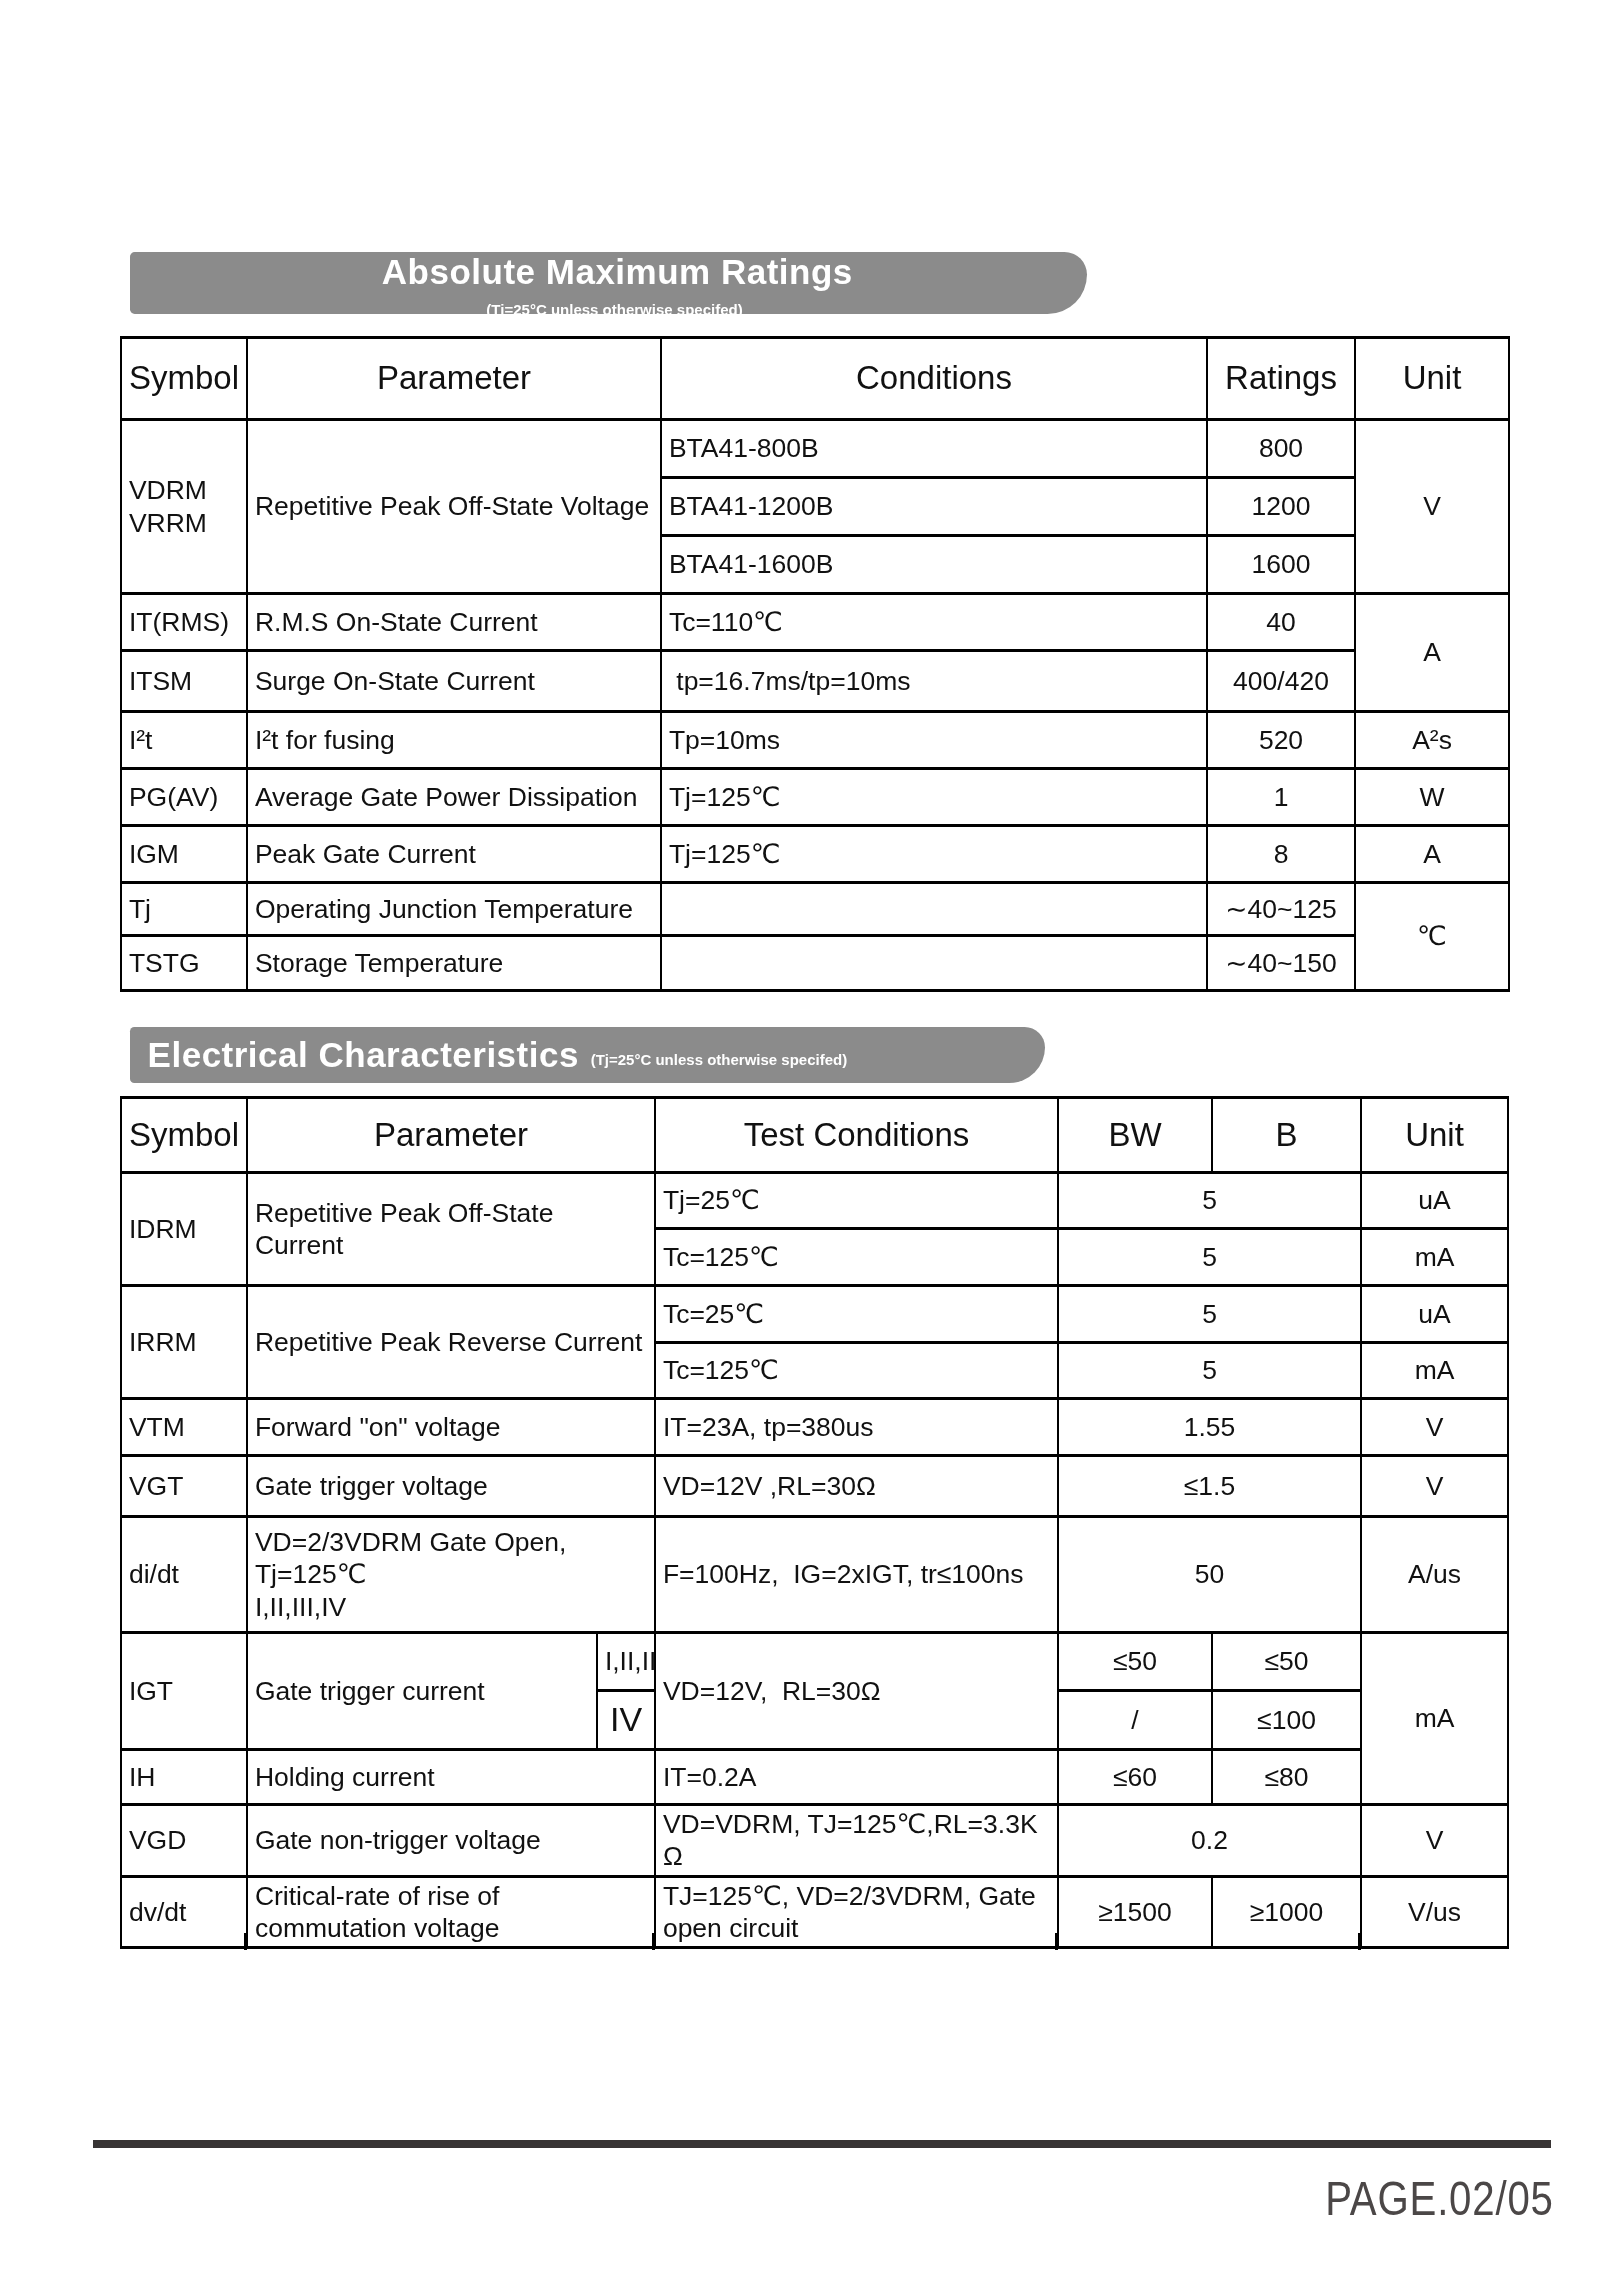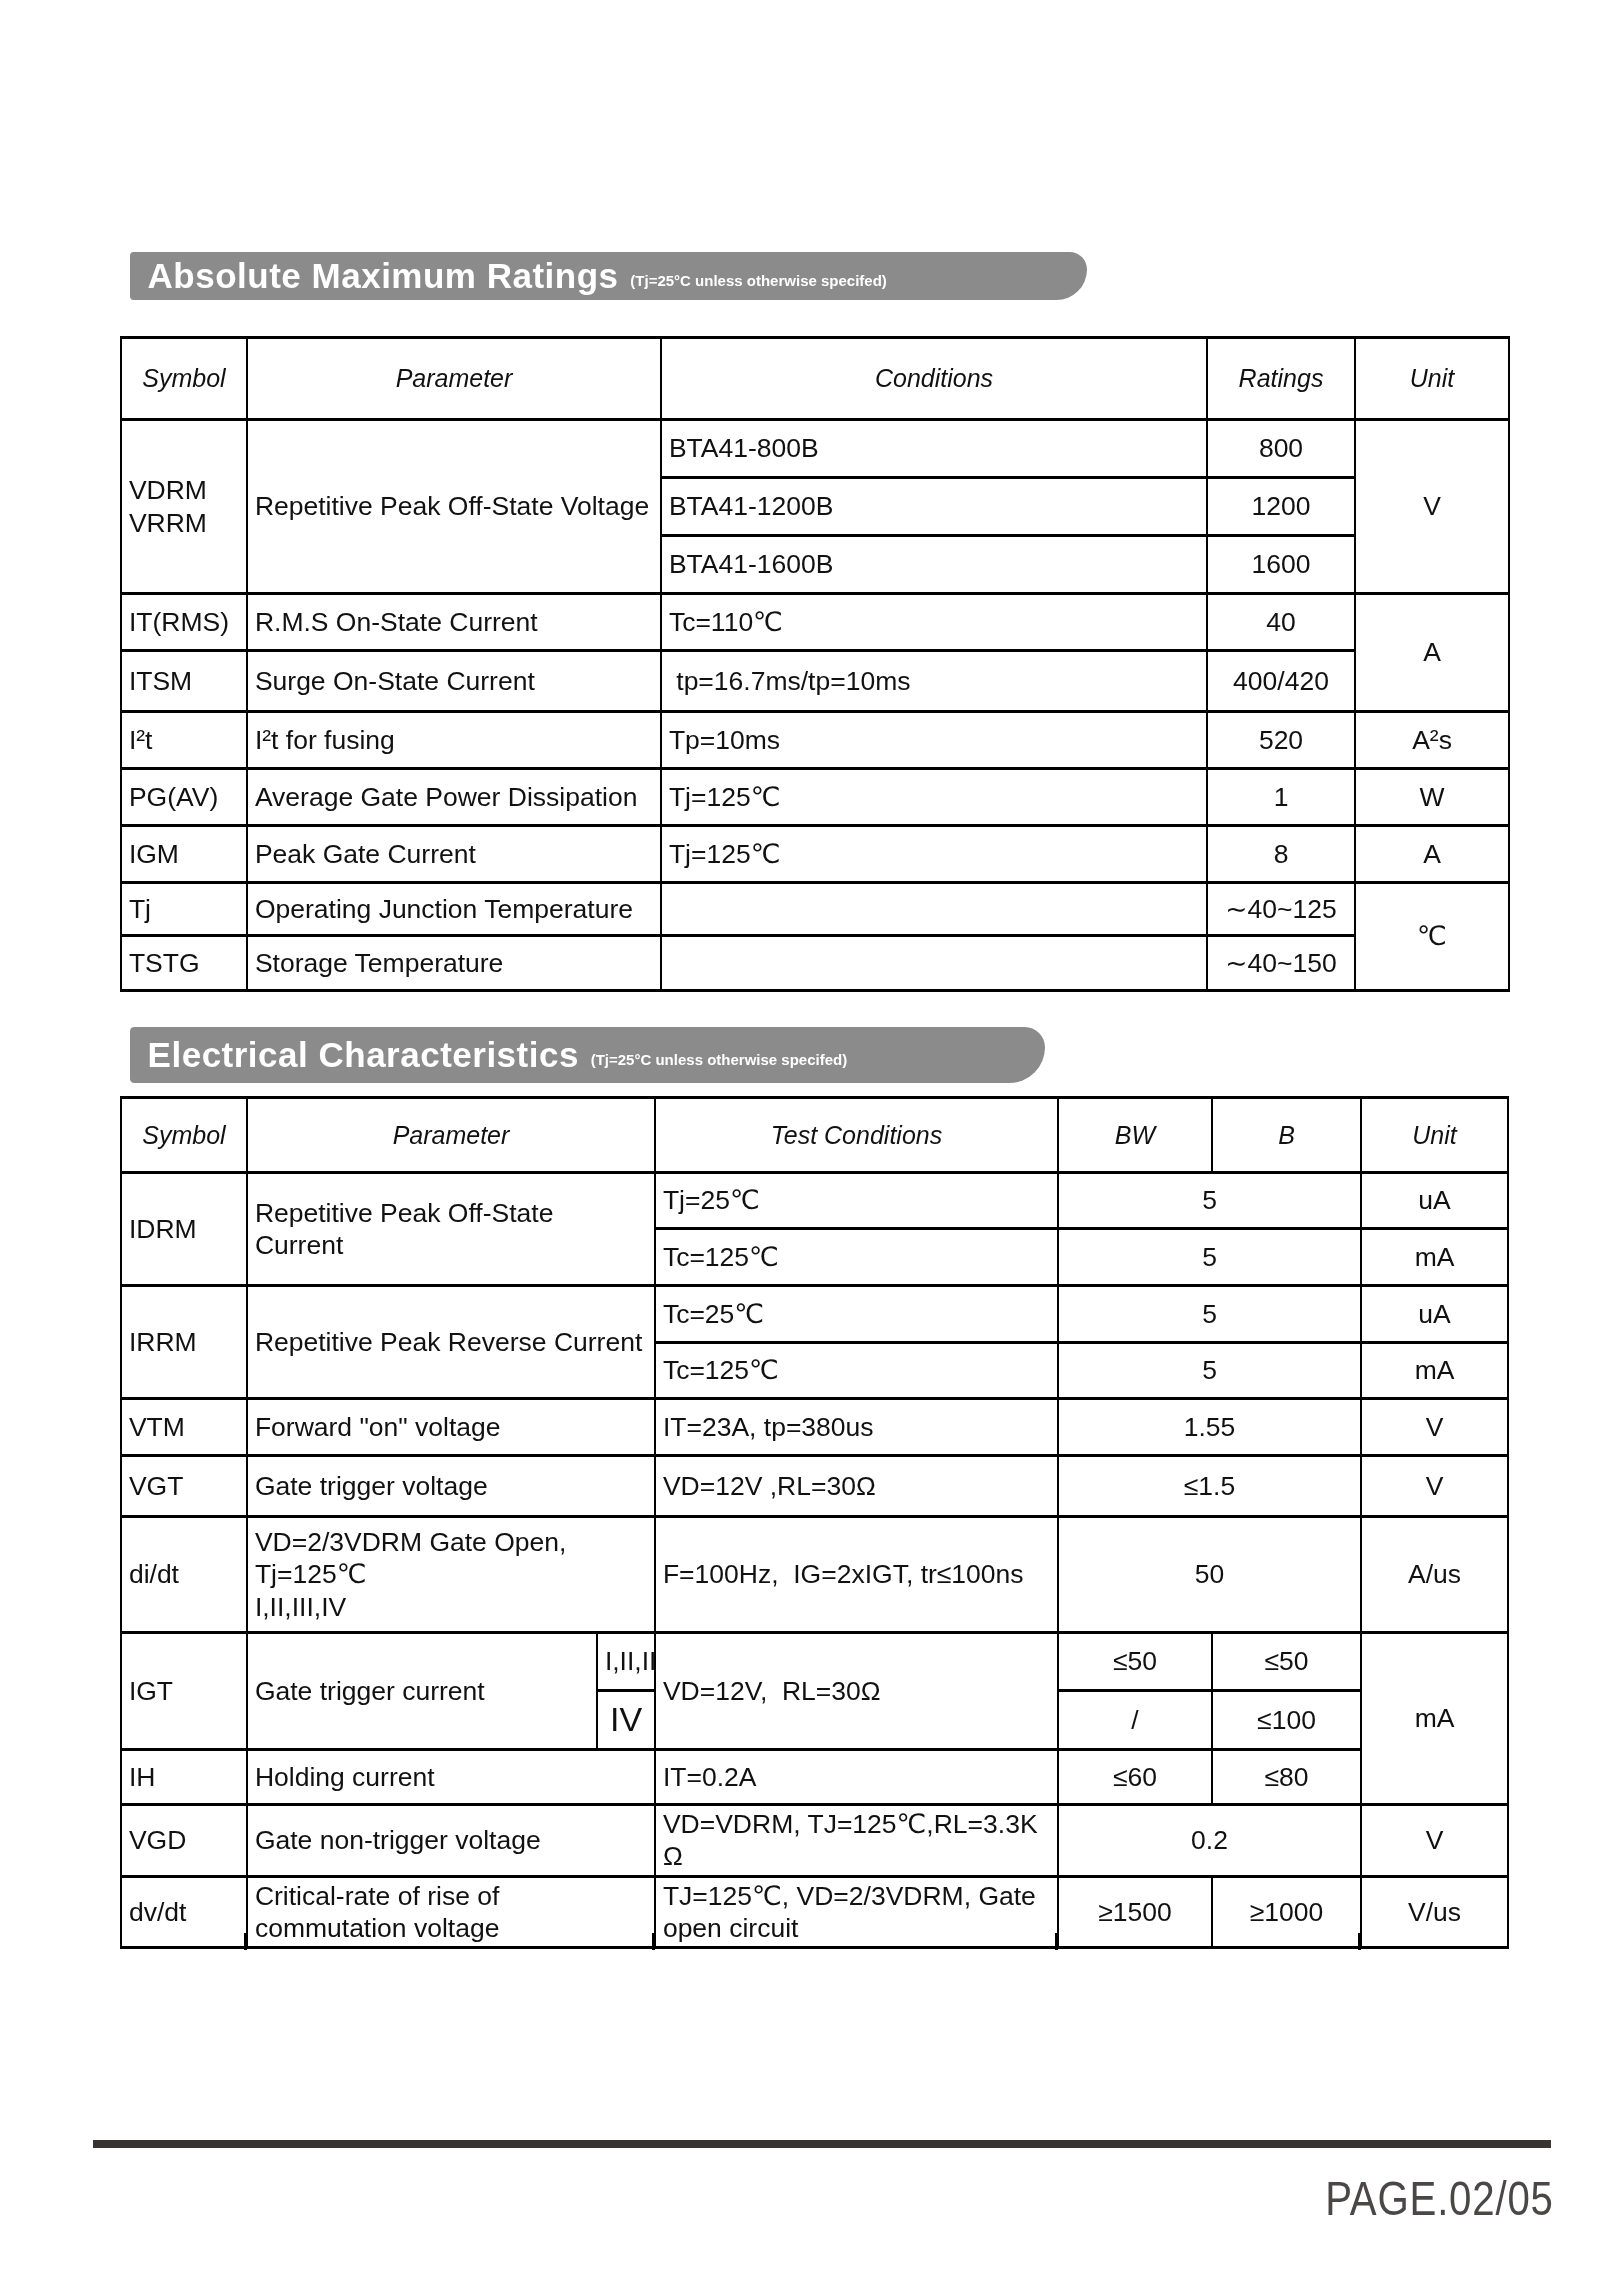--- a/index.html
+++ b/index.html
@@ -18,39 +18,39 @@
   .banner .subtitle { font-size:15px; font-weight:bold; margin-left:11.8px; margin-top:8.8px; }
   
   table.ds {
     position:absolute; border-collapse:collapse; table-layout:fixed; background:#fff;
   }
   table.ds th, table.ds td {
     border:2px solid #000; border-top-width:3.9px; border-bottom-width:3.9px;
     font-size:26.5px; font-weight:normal; vertical-align:middle;
     padding:2px 6.9px; overflow:hidden; line-height:1.22;
   }
-  table.ds th { font-size:25px; text-align:center; padding:2px 2px;font-style:italic; }
+  table.ds th { font-size:33px; text-align:center; padding:2px 2px; }
   td.l { text-align:left; }
   td.c { text-align:center; padding-left:2px; padding-right:2px; }
   td.pre { white-space:pre-wrap;margin-top:8px; }
   td.sub { text-align:center; font-size:20.6px; padding:0 1px; }
   
   .footer-rule { position:absolute; background:#383434; }
   .footer-page {
     position:absolute; color:#4b4747; font-size:49px; letter-spacing:1px;
     transform:scaleX(0.82); transform-origin:right center; white-space:nowrap;
   }
   .stub { position:absolute; width:2.9px; background:#000; }
 </style>
 </head>
 <body>
 
 <div class="page">
 
-  <div class="banner" style="left:130px; top:252px; width:957px; height:48px;">
+  <div class="banner" style="left:130px; top:252px; width:957px; height:62px;flex-direction:column;">
     <span class="title">Absolute Maximum Ratings</span>
     <span class="subtitle">(Tj=25°C unless otherwise specifed)</span>
   </div>
 
   <table class="ds" style="left:120px; top:336px; width:1388px;">
     <colgroup>
       <col style="width:126px">
         <col style="width:414px">
         <col style="width:546px">
       <col style="width:148px">

